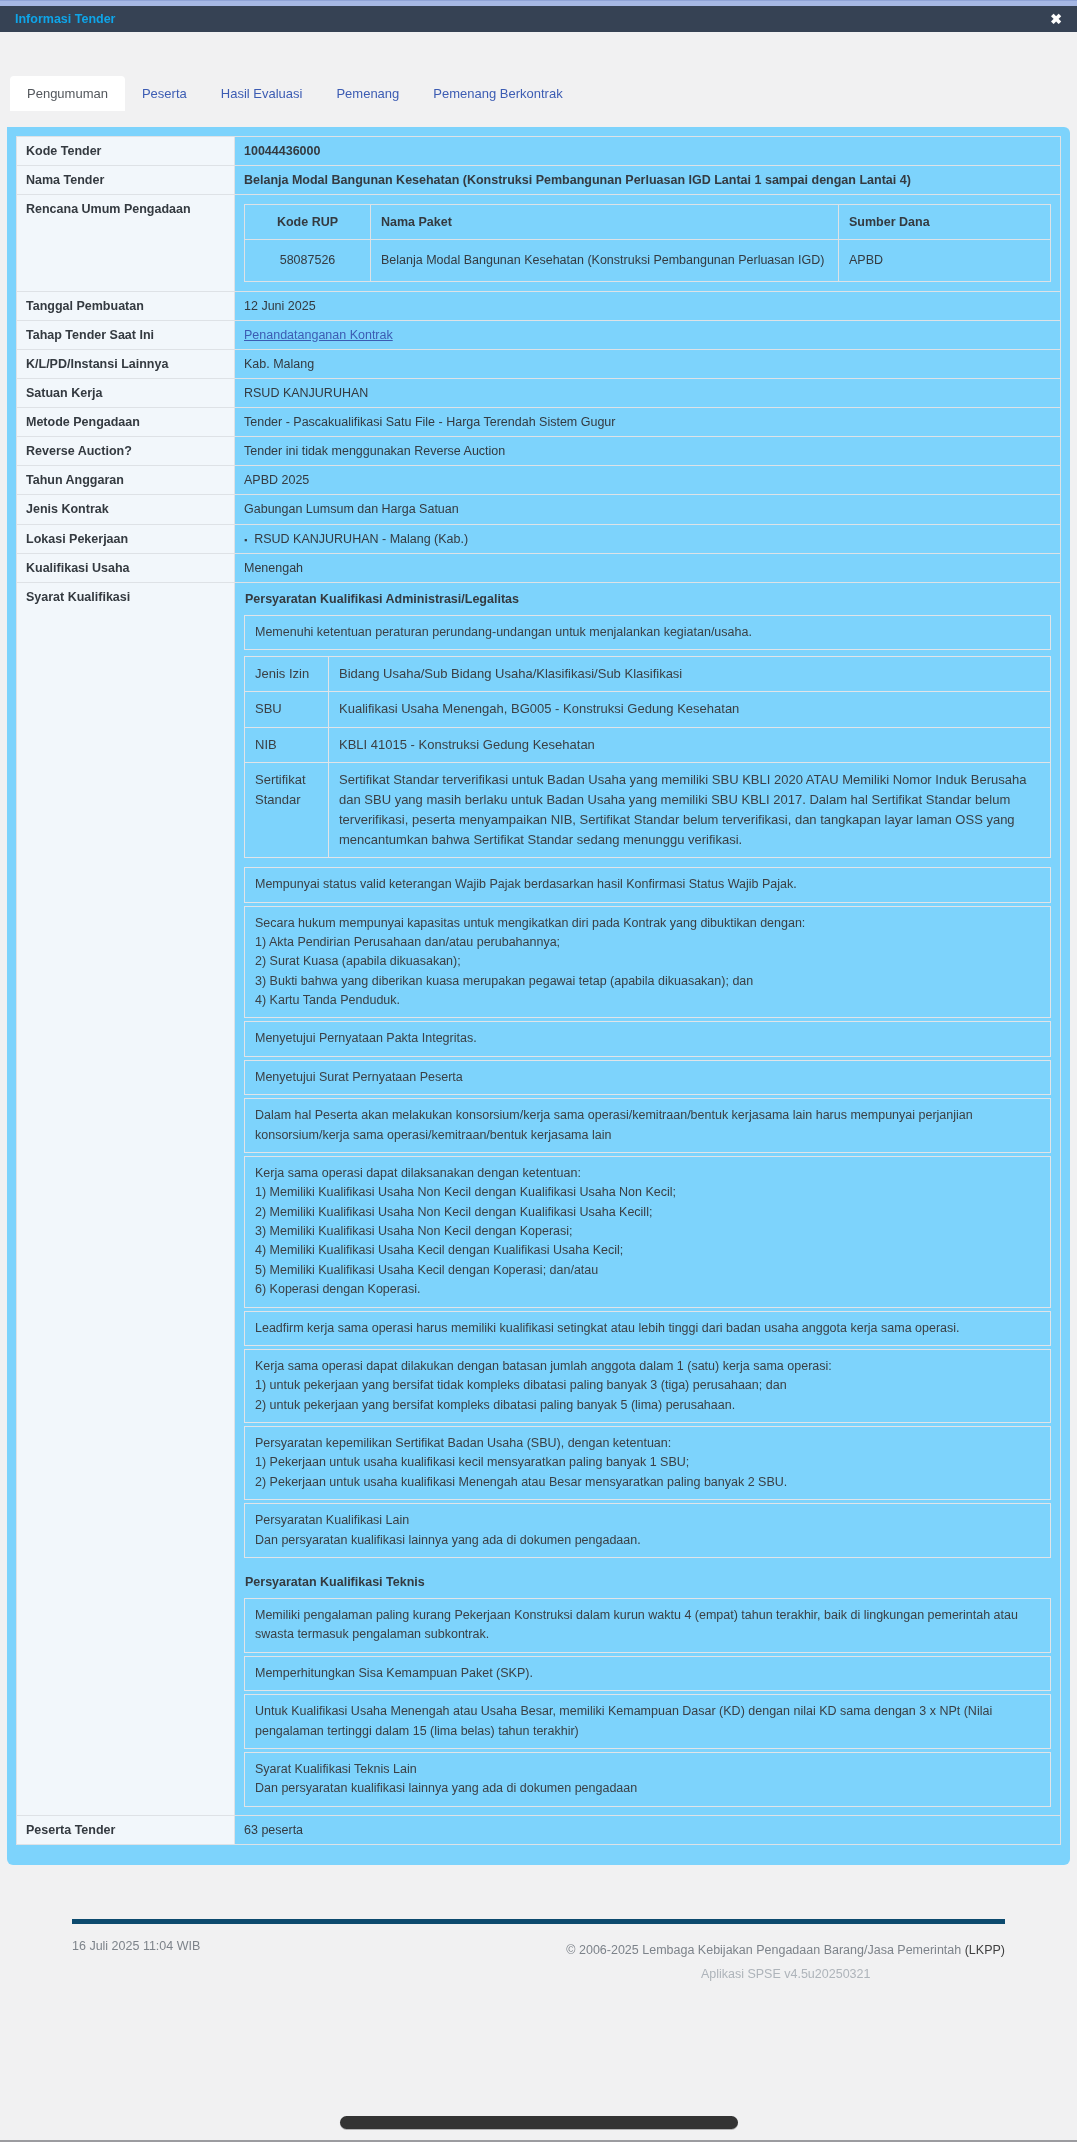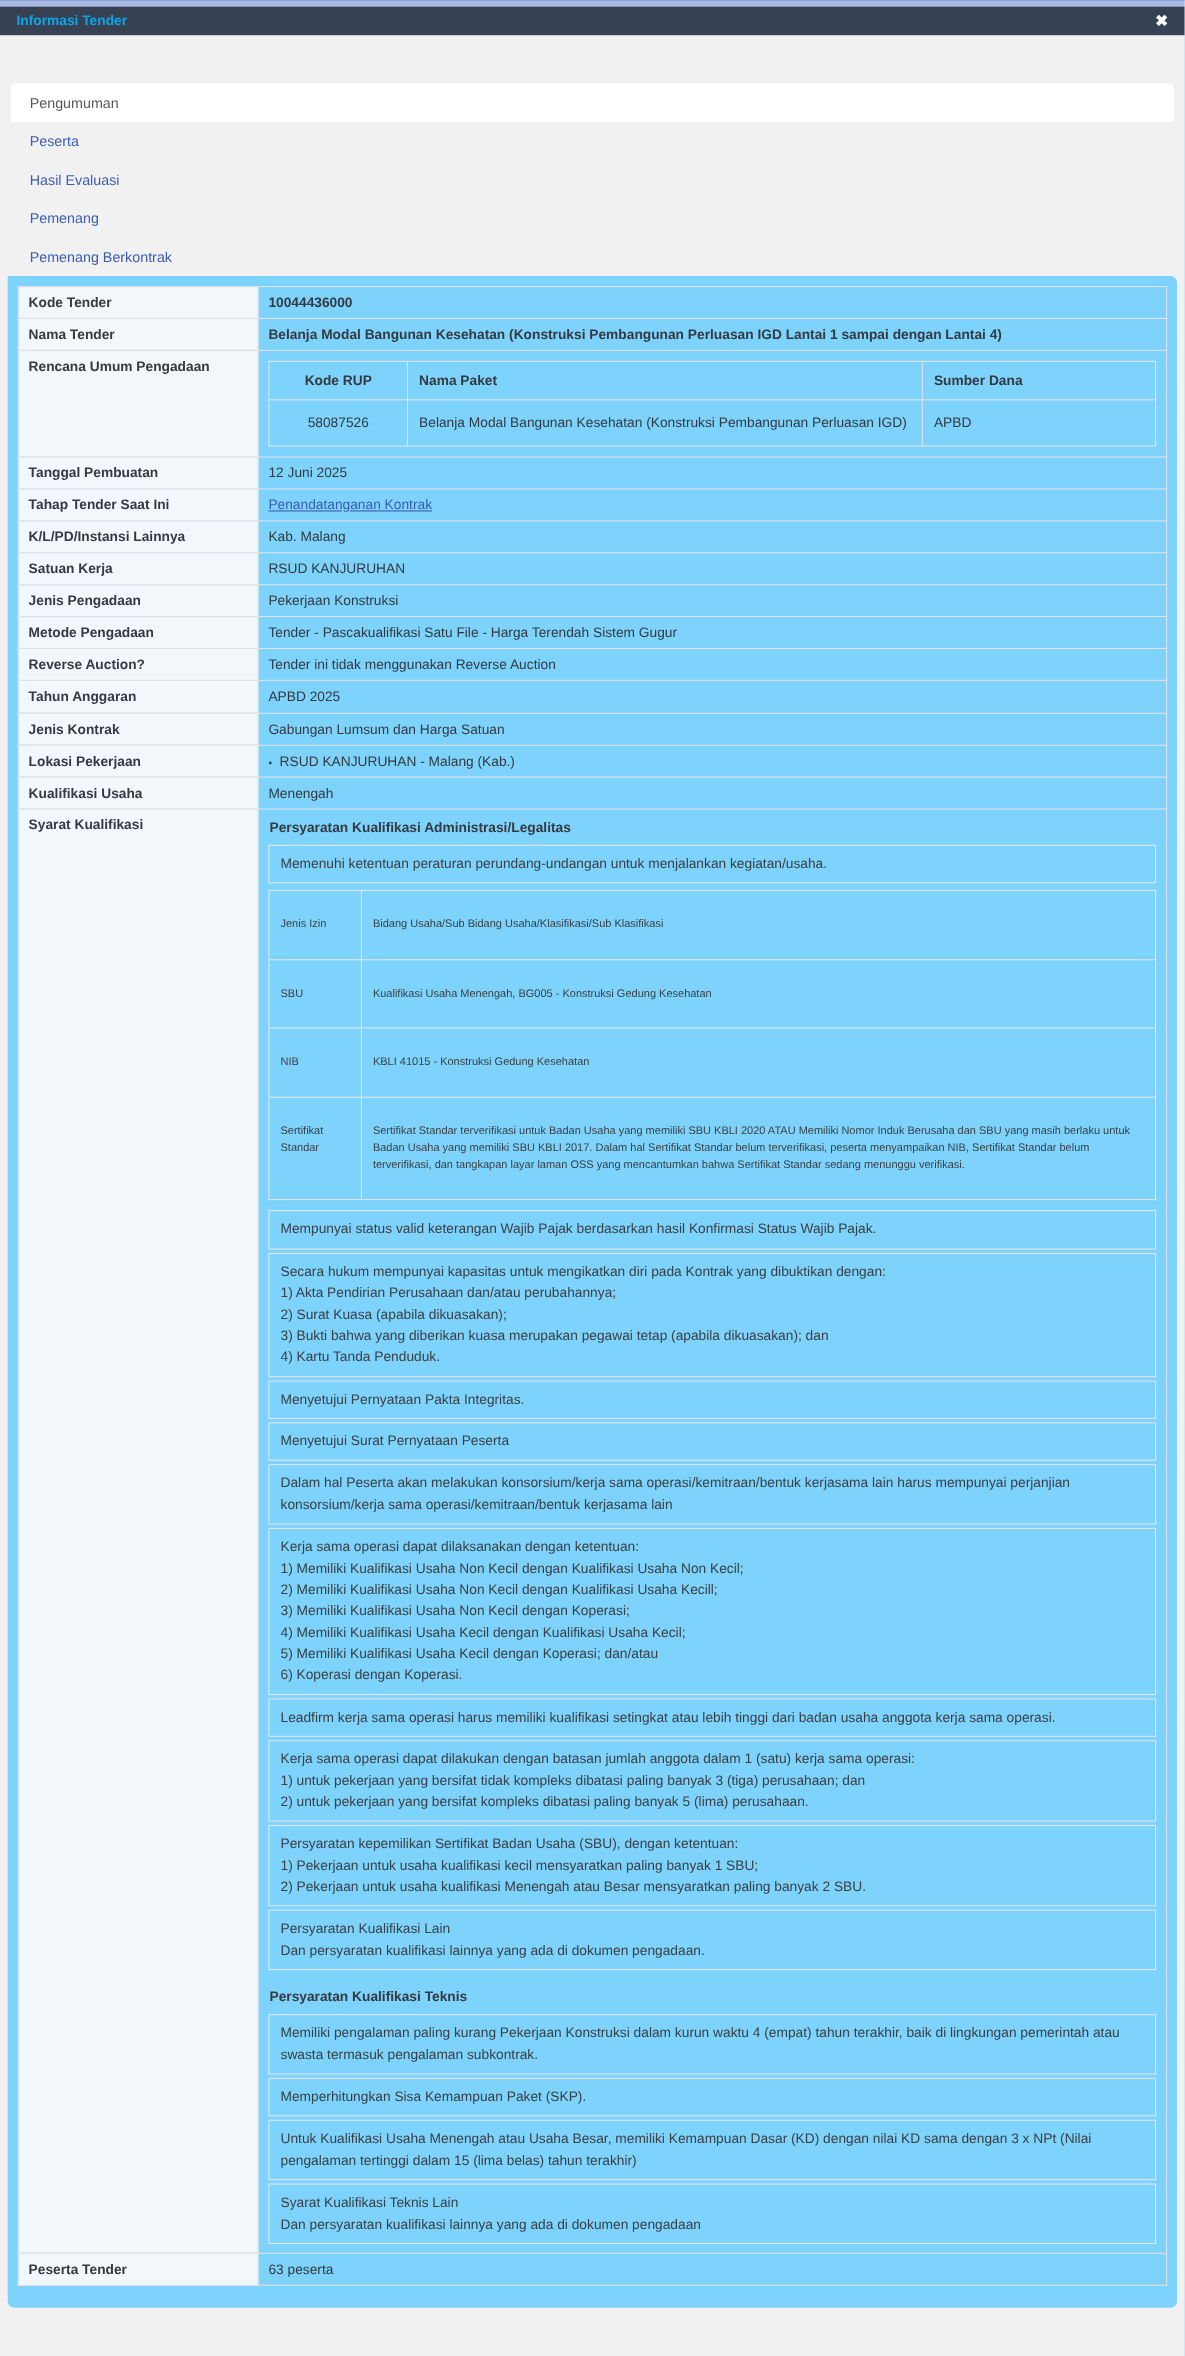--- a/index.html
+++ b/index.html
@@ -17,21 +17,21 @@
   .modal-header {
     height: 26px; background: #364254; display: flex; align-items: center;
     padding: 0 15px;
   }
   .modal-title { color: #0ea5e9; font-size: 12.5px; font-weight: bold; }
   .close-btn {
     margin-left: auto; color: #ffffff; font-size: 14px; font-weight: bold;
     cursor: pointer; line-height: 1;
   }
   
-  .tabbar { margin: 44px 10px 0 10px; display: flex; font-size: 13px; flex-direction: column; }
+  .tabbar { margin: 44px 10px 16px 10px; display: flex; font-size: 13px; }
   .tab { padding: 10px 17px; color: #3c5cb3; cursor: pointer; }
   .tab.active {
     background: #ffffff; color: #53575c; border-radius: 4px 4px 0 0;
   }
   
   .card {
     margin: 0 7px; background: #7dd3fc; border-radius: 0 6px 6px 6px;
     padding: 9px 9px 20px 9px;
   }
   table.main { width: 100%; border-collapse: collapse; font-size: 12.5px; }
@@ -57,21 +57,21 @@
   .bullet-line { display: flex; align-items: baseline; gap: 7px; }
   .bullet { font-size: 9px; color: #343a40; }
   
   .req-heading { font-weight: bold; margin: 2px 0 7px 1px; font-size: 12.5px; }
   .req-heading.second { margin-top: 15px; }
   .req-box {
     border: 1px solid #e1e4e8; padding: 7px 10px; margin-bottom: 3px;
     white-space: pre-line; line-height: 1.55; font-size: 12.5px; color: #3b4045;
   }
   table.izin { width: 100%; border-collapse: collapse; margin: 6px 0 9px 0; }
-  table.izin td { border: 1px solid #e1e4e8; padding: 23px 10px; font-size: 10px; line-height: 1.55; vertical-align: top; color: #3b4045; }
+  table.izin td { border: 1px solid #e1e4e8; padding: 7px 10px; font-size: 13px; line-height: 1.55; vertical-align: top; color: #3b4045; }
   table.izin td.ilbl { width: 84px; }
   
   .footer {
     margin: 54px 72px 0 72px; border-top: 5px solid #0c4a6e;
     padding-top: 15px; display: flex; justify-content: space-between;
     font-size: 12.5px; color: #7d838a;
   }
   .footer-right { text-align: right; line-height: 1.9; }
   .muted { color: #404040; }
   .version { color: #aeb4ba; text-align: center; }
@@ -141,24 +141,20 @@
           <a class="lnk">Penandatanganan Kontrak</a>
         </td>
       </tr>
       <tr>
         <td class="lbl">K/L/PD/Instansi Lainnya</td>
         <td colspan="3">Kab. Malang</td>
       </tr>
       <tr>
         <td class="lbl">Satuan Kerja</td>
         <td colspan="3">RSUD KANJURUHAN</td>
-      </tr>
-      <tr>
-        <td class="lbl">Jenis Pengadaan</td>
-        <td colspan="3">Pekerjaan Konstruksi</td>
       </tr>
       <tr>
         <td class="lbl">Metode Pengadaan</td>
         <td colspan="3">Tender - Pascakualifikasi Satu File - Harga Terendah Sistem Gugur</td>
       </tr>
       <tr>
         <td class="lbl">Reverse Auction?</td>
         <td colspan="3">Tender ini tidak menggunakan Reverse Auction</td>
       </tr>
       <tr>

